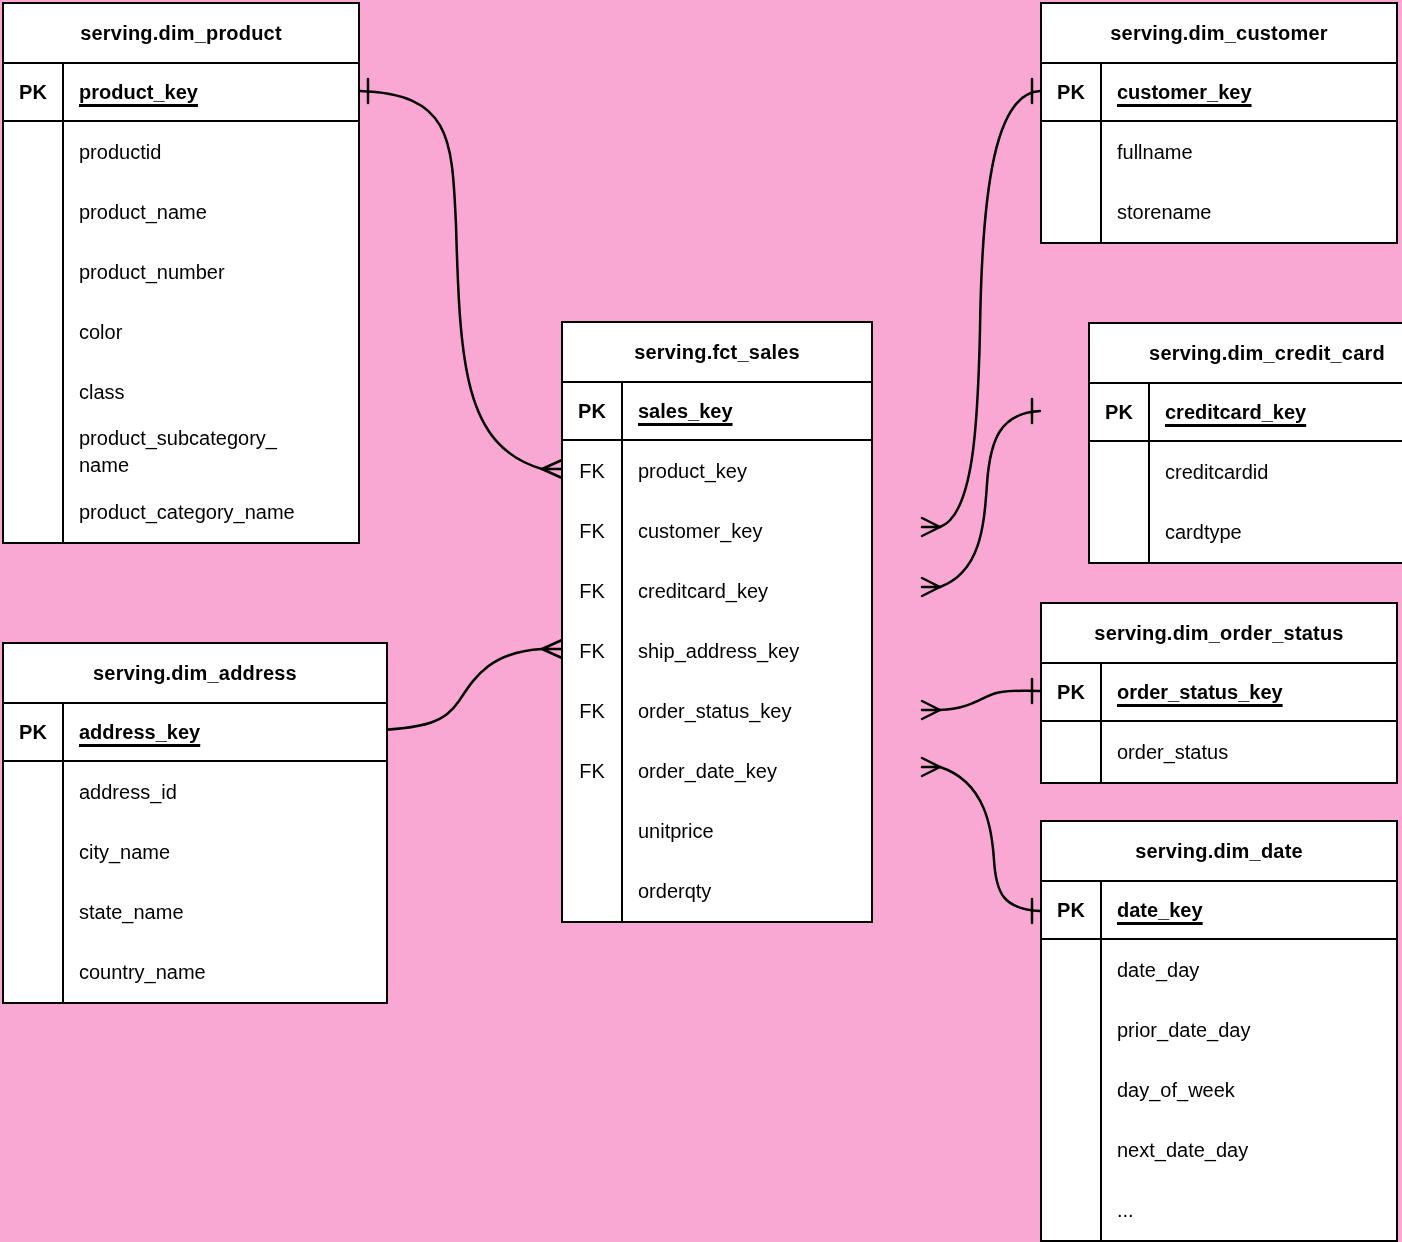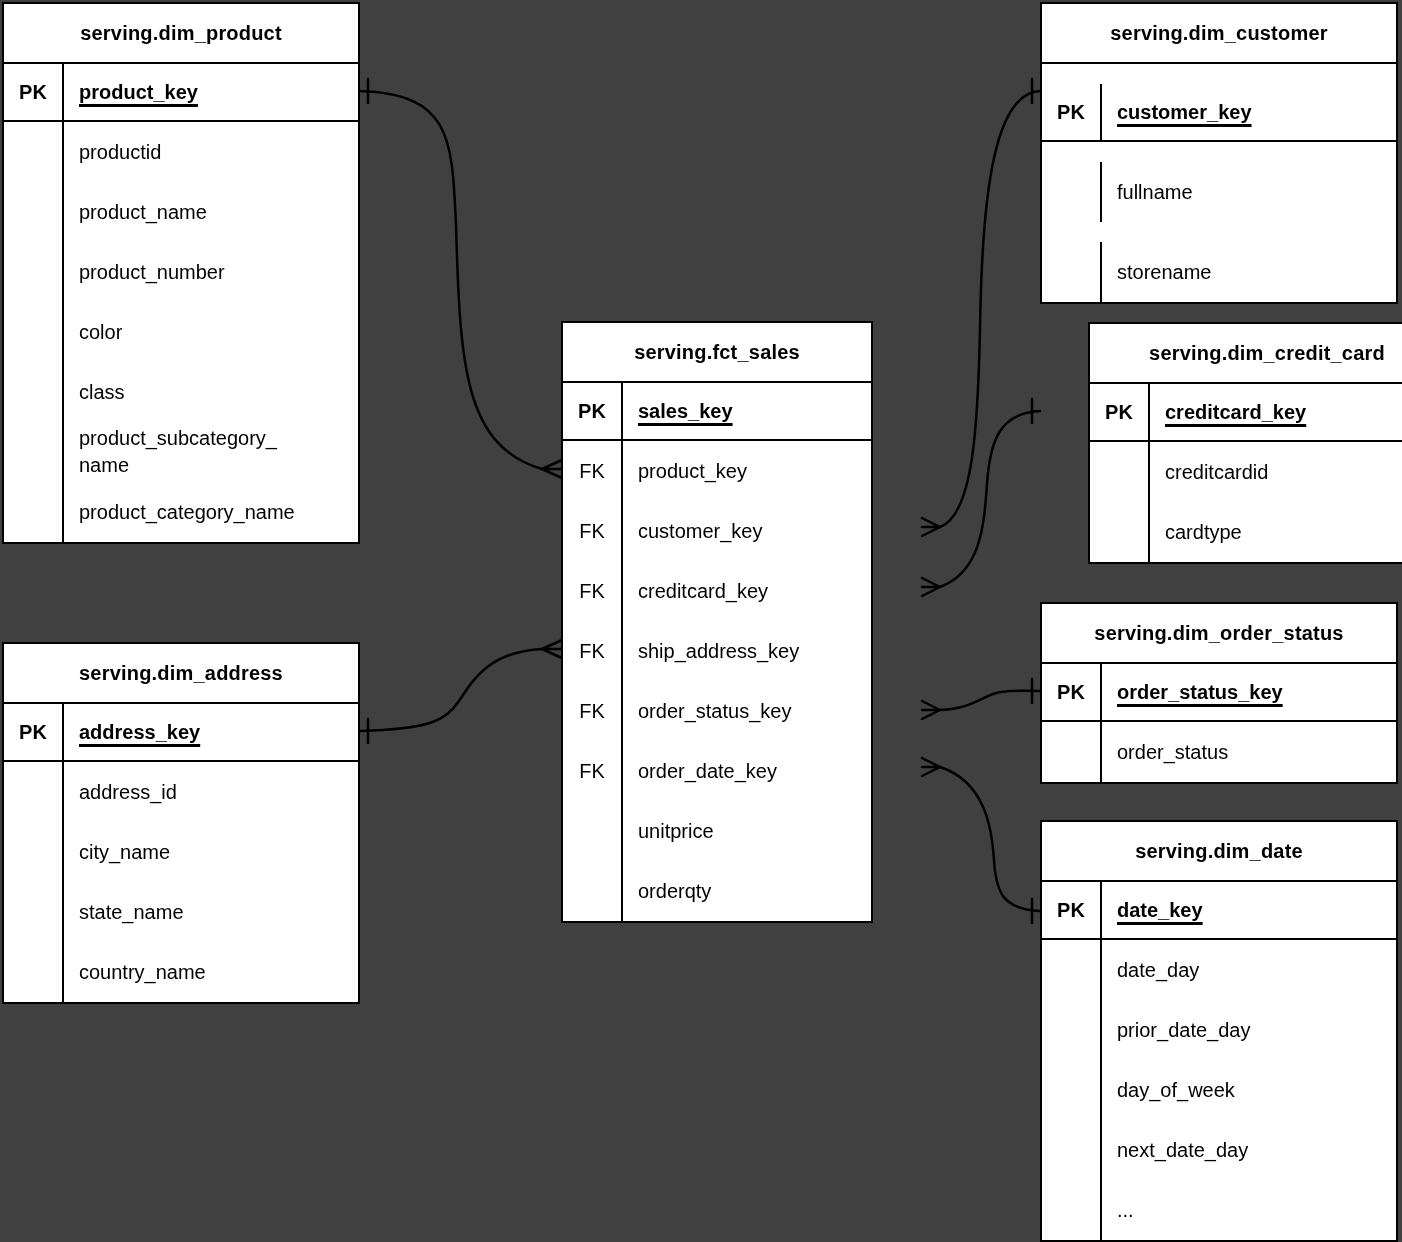--- a/index.html
+++ b/index.html
@@ -1,18 +1,18 @@
 <!DOCTYPE html>
 <html><head>
 <meta charset="utf-8">
 <style>
   html,body { margin:0; padding:0; background:#ffffff; }
   .canvas {
     position:relative; width:1402px; height:1242px;
-    font-family:"Liberation Sans", sans-serif; color:#000; background:#404040;
+    font-family:"Liberation Sans", sans-serif; color:#000; background:#f9a8d4;
     overflow:hidden;
   }
   .connector-layer { position:absolute; left:0; top:0; width:1402px; height:1242px; }
   .erd-table {
     position:absolute; background:#fff; border:2px solid #000;
     display:flex; flex-direction:column; box-sizing:border-box;
   }
   .t-header {
     height:58px; border-bottom:2px solid #000; flex:none;
     display:flex; align-items:center; justify-content:center;
@@ -110,21 +110,21 @@
         <div class="t-tag"></div>
         <div class="t-cell">product_subcategory_
 name</div>
       </div>
     <div class="t-row">
         <div class="t-tag"></div>
         <div class="t-cell">product_category_name</div>
       </div>
   </div>
 
-  <div class="erd-table" style="left:1040px; top:2px; width:358px;gap:20px;">
+  <div class="erd-table" style="left:1040px; top:2px; width:358px;">
     <div class="t-header">serving.dim_customer</div>
     <div class="t-row t-pkrow">
       <div class="t-tag">PK</div>
       <div class="t-cell t-key">customer_key</div>
     </div>
     <div class="t-row">
         <div class="t-tag"></div>
         <div class="t-cell">fullname</div>
       </div>
     <div class="t-row">
@@ -222,21 +222,21 @@
     <div class="t-row">
         <div class="t-tag"></div>
         <div class="t-cell">next_date_day</div>
       </div>
     <div class="t-row">
         <div class="t-tag"></div>
         <div class="t-cell">...</div>
       </div>
   </div>
 
-  <div class="erd-table" style="left:2px; top:642px; width:358px;">
+  <div class="erd-table" style="left:2px; top:642px; width:386px;">
     <div class="t-header">serving.dim_address</div>
     <div class="t-row t-pkrow">
       <div class="t-tag">PK</div>
       <div class="t-cell t-key">address_key</div>
     </div>
     <div class="t-row">
         <div class="t-tag"></div>
         <div class="t-cell">address_id</div>
       </div>
     <div class="t-row">

